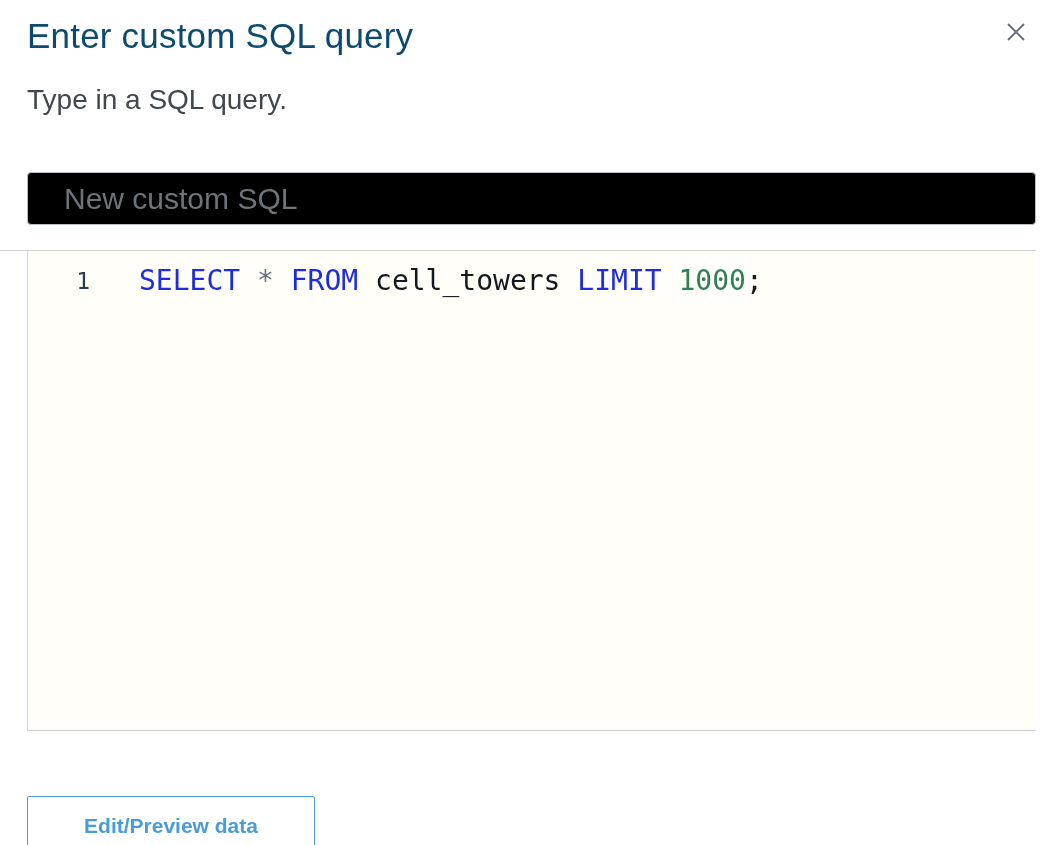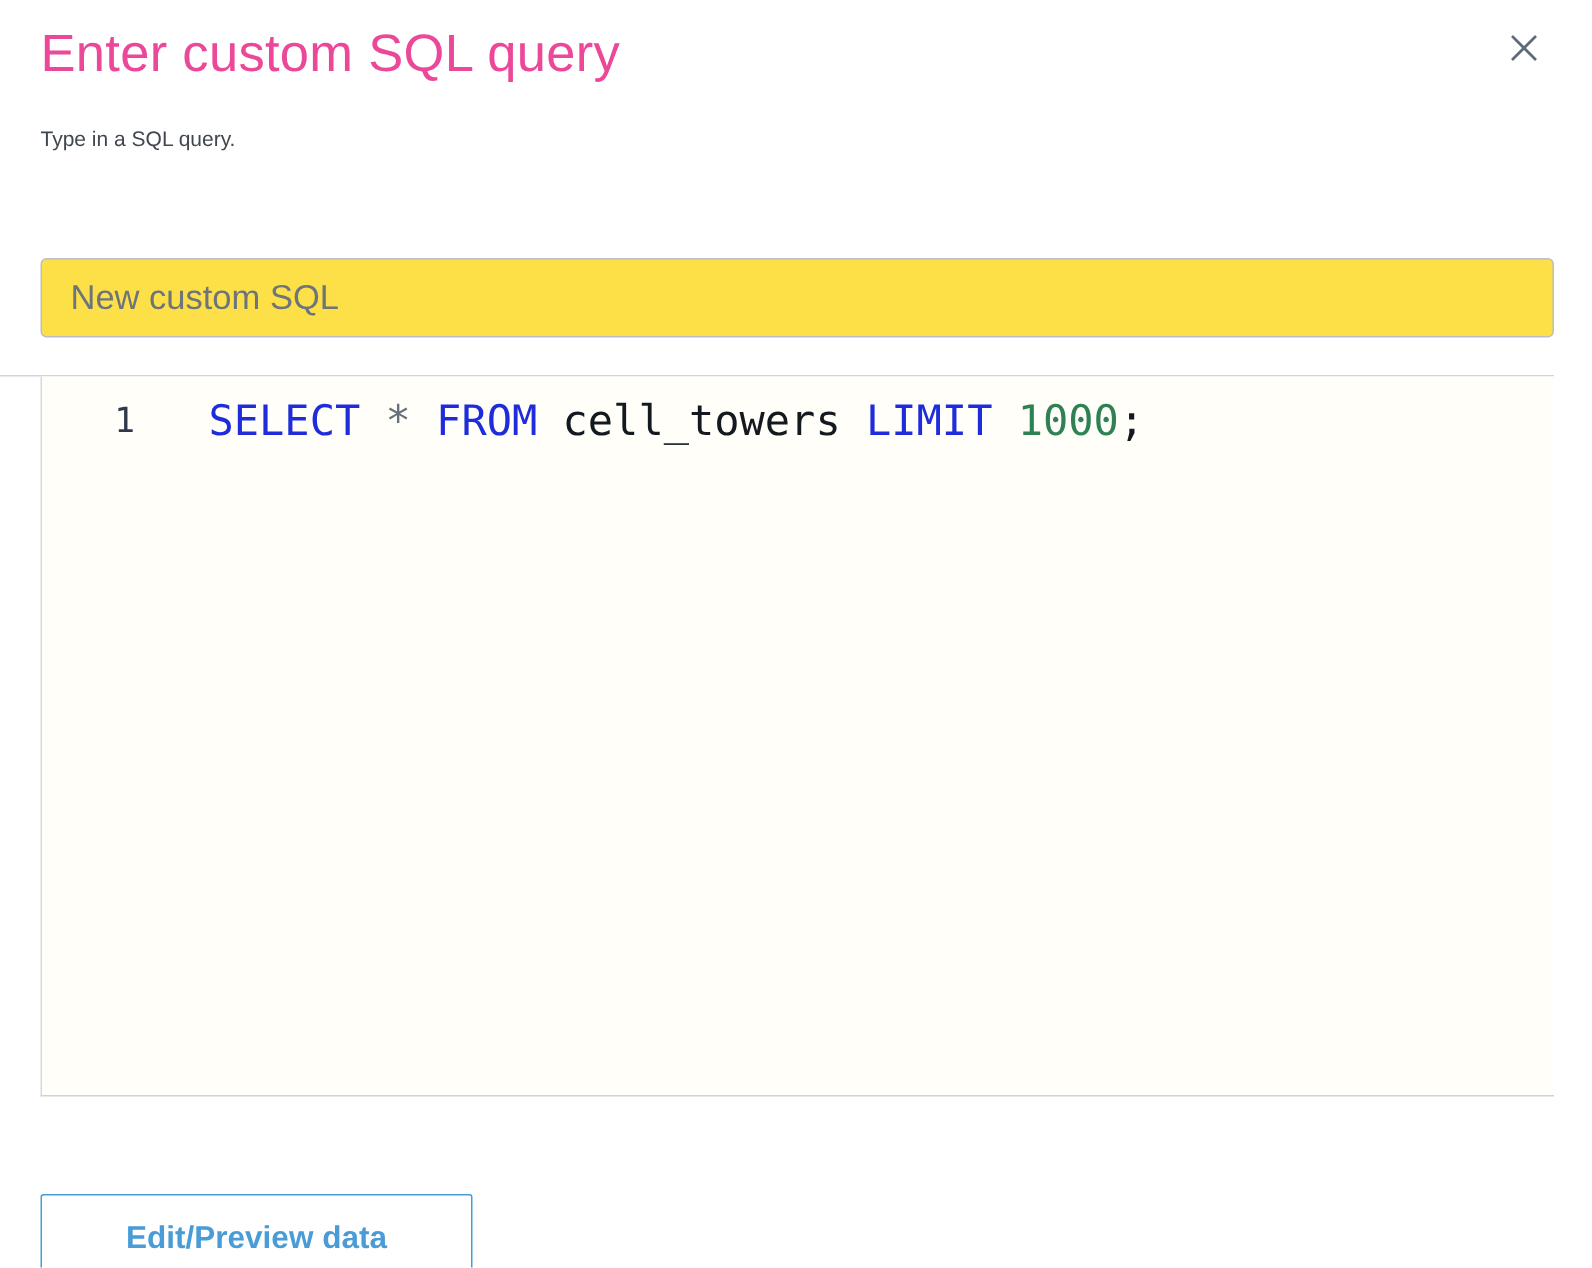--- a/index.html
+++ b/index.html
@@ -9,50 +9,50 @@
     font-family: "Liberation Sans", "DejaVu Sans", sans-serif;
     overflow: hidden;
   }
   .modal { position: relative; width: 1061px; height: 845px; }
 
   
   .modal-header { position: relative; padding: 16px 27px 0 27px; }
   .modal-title {
     font-size: 35px;
     font-weight: 400;
-    color: #ec4899;
+    color: #0c4a6e;
     letter-spacing: 0.2px;
   }
   .close-btn {
     position: absolute;
     top: 20px; right: 32px;
     width: 26px; height: 26px;
     background: transparent; border: none;
     cursor: pointer;
     display: flex; align-items: center; justify-content: center;
   }
   .modal-subtitle {
     padding: 28px 27px 0 27px;
-    font-size: 14px;
+    font-size: 28px;
     color: #40474f;
   }
 
   
   .name-input {
     display: block;
     position: absolute;
     left: 27px; top: 172px;
     width: 1009px; height: 53px;
     border: 1px solid #b9bfc4;
     border-radius: 4px;
-    padding: 0 19px;
+    padding: 0 36px;
     font-family: "Liberation Sans", "DejaVu Sans", sans-serif;
-    font-size: 23px;
+    font-size: 30px;
     color: #6e747b;
-    background: #fde047;
+    background: #000000;
     outline: none;
   }
 
   
   .editor-section {
     position: absolute;
     left: 0; top: 250px;
     width: 1036px;
     border-top: 1px solid #d2d6d9;
   }

